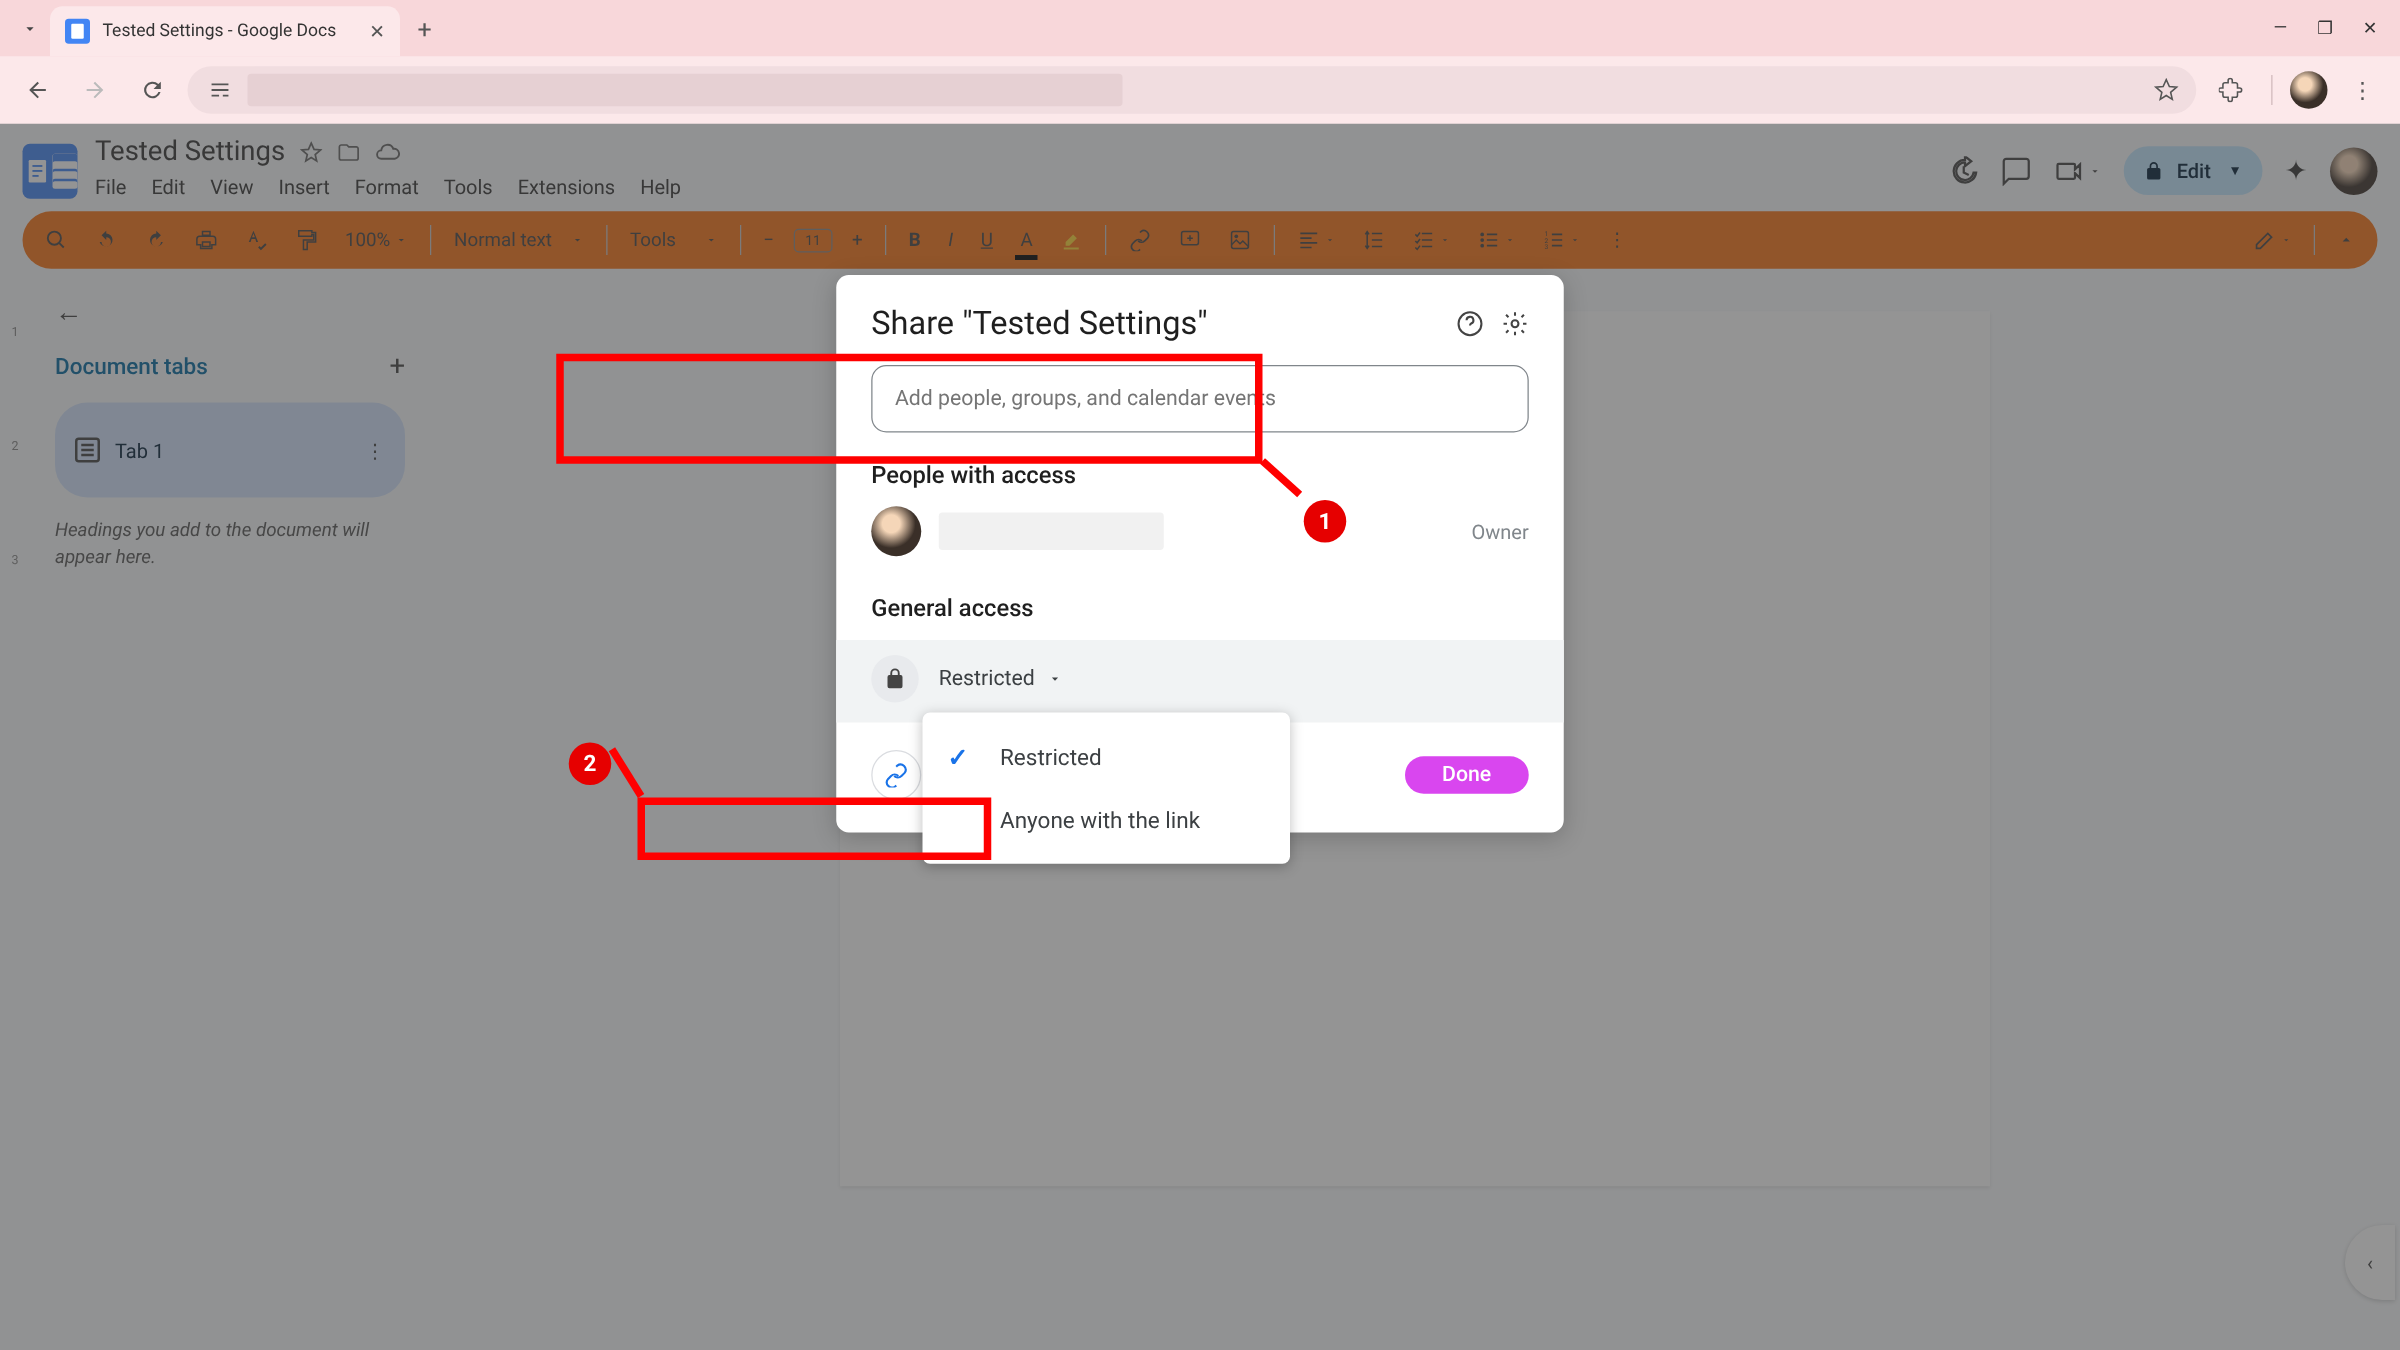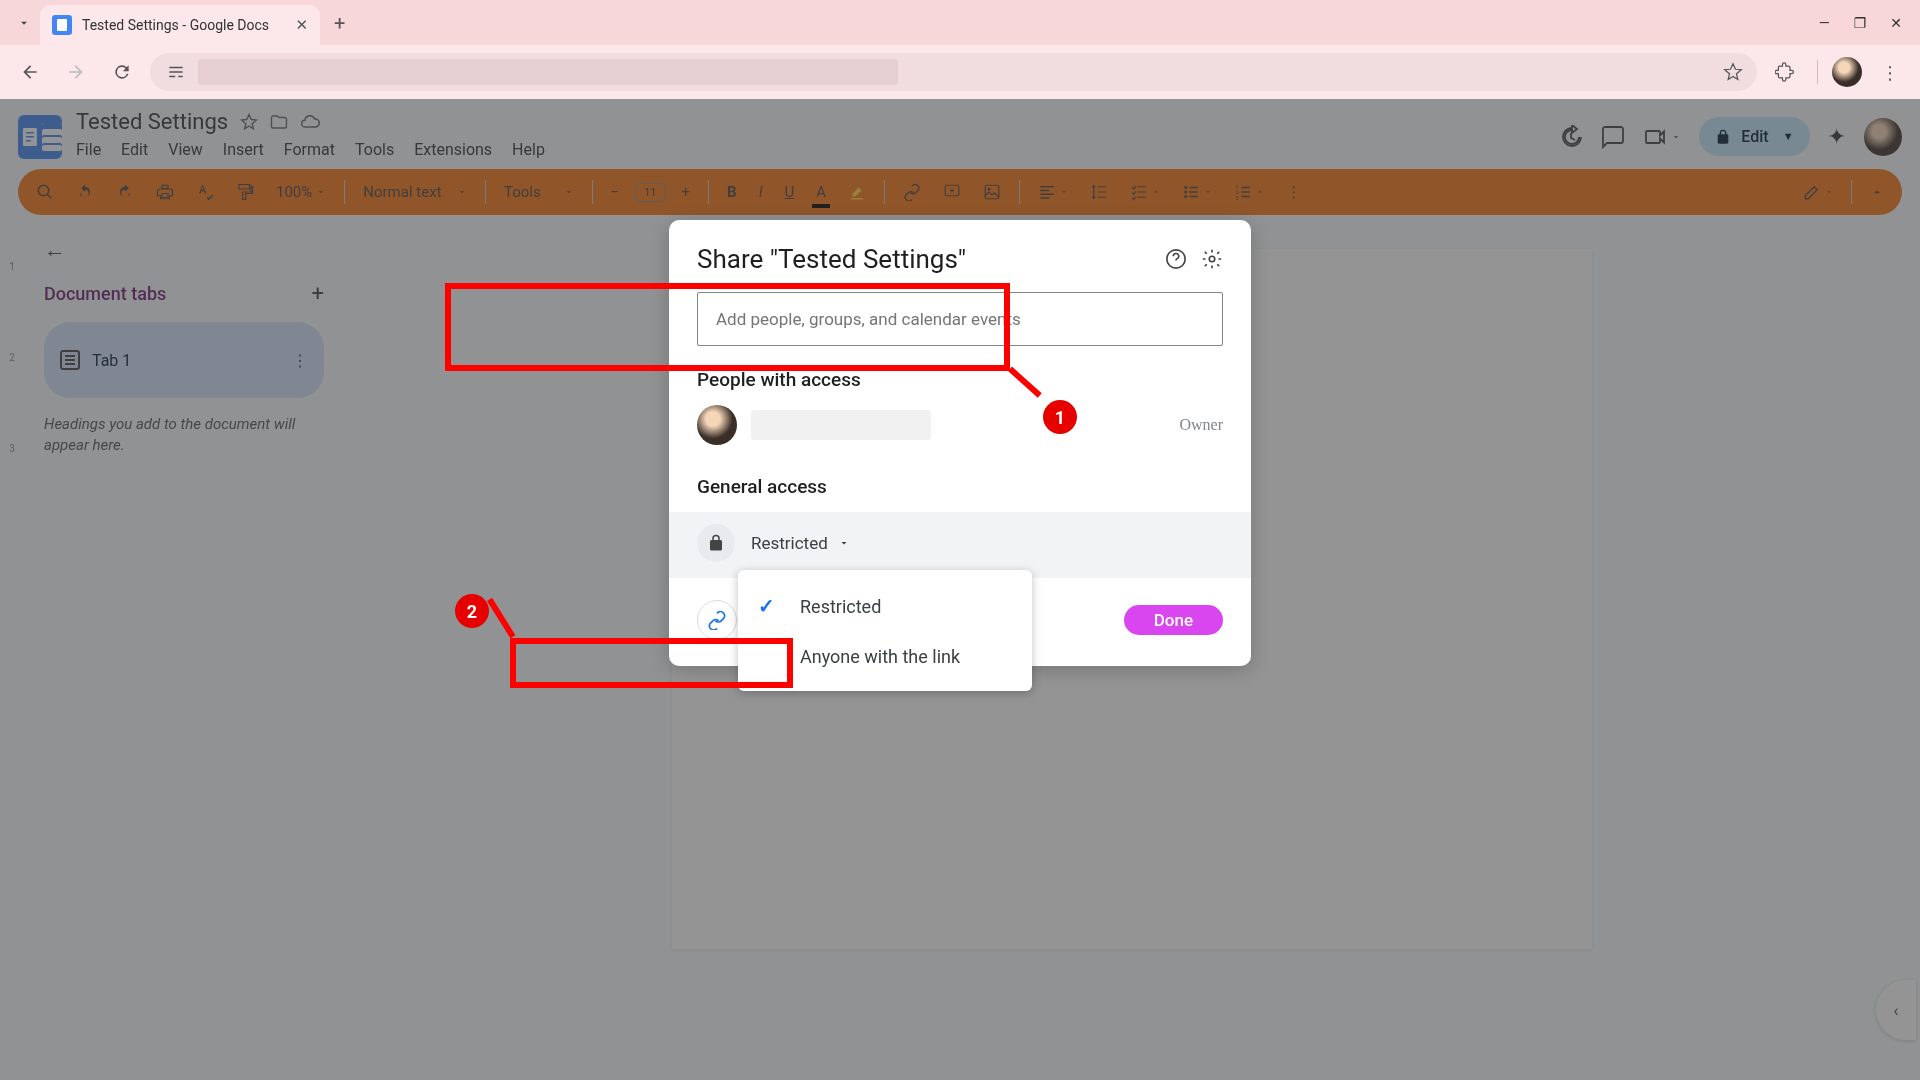--- a/index.html
+++ b/index.html
@@ -50,44 +50,44 @@
 .toolbar-item { display: flex; align-items: center; gap: 4px; padding: 4px 6px; }
 .font-size-box { border: 1px solid #888; border-radius: 4px; padding: 2px 8px; font-size: 11px; }
 .text-color { position: relative; }
 .text-color::after { content: ''; position: absolute; bottom: -3px; left: 2px; right: 2px; height: 4px; background: #000; }
 
 .docs-body { display: flex; height: calc(100% - 126px); margin-top: 6px; }
 .ruler-v { width: 24px; background: #f9fbfd; padding-top: 40px; font-size: 10px; color: #888; text-align: center; display: flex; flex-direction: column; gap: 80px; }
 .left-panel { width: 320px; padding: 16px 20px; }
 .panel-back { color: #444; font-size: 22px; margin-bottom: 18px; }
 .panel-title-row { display: flex; align-items: center; justify-content: space-between; margin-bottom: 16px; }
-.panel-title { font-size: 18px; font-weight: 500; color: #701a75; }
+.panel-title { font-size: 18px; font-weight: 500; color: #0369a1; }
 .tab-item { background: #d3e3fd; border-radius: 26px; padding: 28px 16px; display: flex; align-items: center; gap: 12px; color: #001d35; font-size: 16px; }
 .tab-item-icon { width: 20px; height: 20px; border: 2px solid #444; border-radius: 3px; position: relative; }
 .tab-item-icon::after { content: ''; position: absolute; top: 3px; left: 3px; right: 3px; height: 2px; background: #444; box-shadow: 0 4px 0 #444, 0 8px 0 #444; }
 .tab-item-more { margin-left: auto; color: #444; }
 .headings-hint { font-style: italic; color: #555; font-size: 15px; margin-top: 16px; line-height: 1.4; }
 .canvas-area { flex: 1; background: #f9fbfd; display: flex; justify-content: center; padding-top: 10px; }
 .page { width: 920px; background: white; height: 700px; box-shadow: 0 1px 3px rgba(0,0,0,0.1); margin-top: 18px; }
 
 
 .overlay { position: absolute; inset: 0; background: rgba(60,60,60,0.55); z-index: 100; }
 
 
 .share-dialog { position: absolute; left: 50%; top: 220px; transform: translateX(-50%); width: 582px; background: white; border-radius: 10px; z-index: 200; padding: 24px 28px 26px; box-shadow: 0 4px 20px rgba(0,0,0,0.2); }
 .dialog-header { display: flex; align-items: center; margin-bottom: 18px; }
 .dialog-title { font-size: 26px; color: #1f1f1f; flex: 1; font-weight: 400; }
 .dialog-hdr-icon { color: #444; margin-left: 14px; }
 .add-people-wrap { position: relative; }
-.add-people { width: 100%; border: 1px solid #80868b; border-radius: 2px; padding: 16px 18px; font-size: 17px; color: #15803d; background: white; }
+.add-people { width: 100%; border: 1px solid #80868b; border-radius: 12px; padding: 16px 18px; font-size: 17px; color: #15803d; background: white; }
 .section-title { font-size: 19px; font-weight: 500; color: #1f1f1f; margin-top: 22px; margin-bottom: 14px; }
 .person-row { display: flex; align-items: center; gap: 14px; }
 .avatar { width: 40px; height: 40px; border-radius: 50%; background: radial-gradient(circle at 40% 35%, #f5d6b8 20%, #3a2f28 55%); }
 .person-name-blur { background: #f1f1f1; width: 180px; height: 30px; border-radius: 3px; }
-.person-role { margin-left: auto; color: #80868b; font-size: 16px; font-family: Liberation Serif, serif; }
+.person-role { margin-left: auto; color: #80868b; font-size: 16px; }
 .general-access { background: #f1f3f4; margin: 12px -28px 0; padding: 12px 28px 16px; }
 .access-row { display: flex; align-items: center; gap: 16px; }
 .lock-circle { width: 38px; height: 38px; border-radius: 50%; background: #e8eaed; display: flex; align-items: center; justify-content: center; color: #444; }
 .access-select { display: flex; align-items: center; gap: 10px; font-size: 17px; color: #3c4043; }
 .dialog-footer { display: flex; align-items: center; margin-top: 22px; }
 .copy-link { width: 40px; height: 40px; border: 1px solid #dadce0; border-radius: 50%; display: flex; align-items: center; justify-content: center; color: #1a73e8; }
 .done-btn { margin-left: auto; background: #d946ef; color: white; border-radius: 26px; padding: 5px 30px; font-size: 17px; font-weight: 500; }
 
 
 .access-dropdown { position: absolute; left: 510px; top: 350px; width: 294px; background: white; border-radius: 6px; box-shadow: 0 2px 10px rgba(0,0,0,0.25); z-index: 300; padding: 10px 0; }

